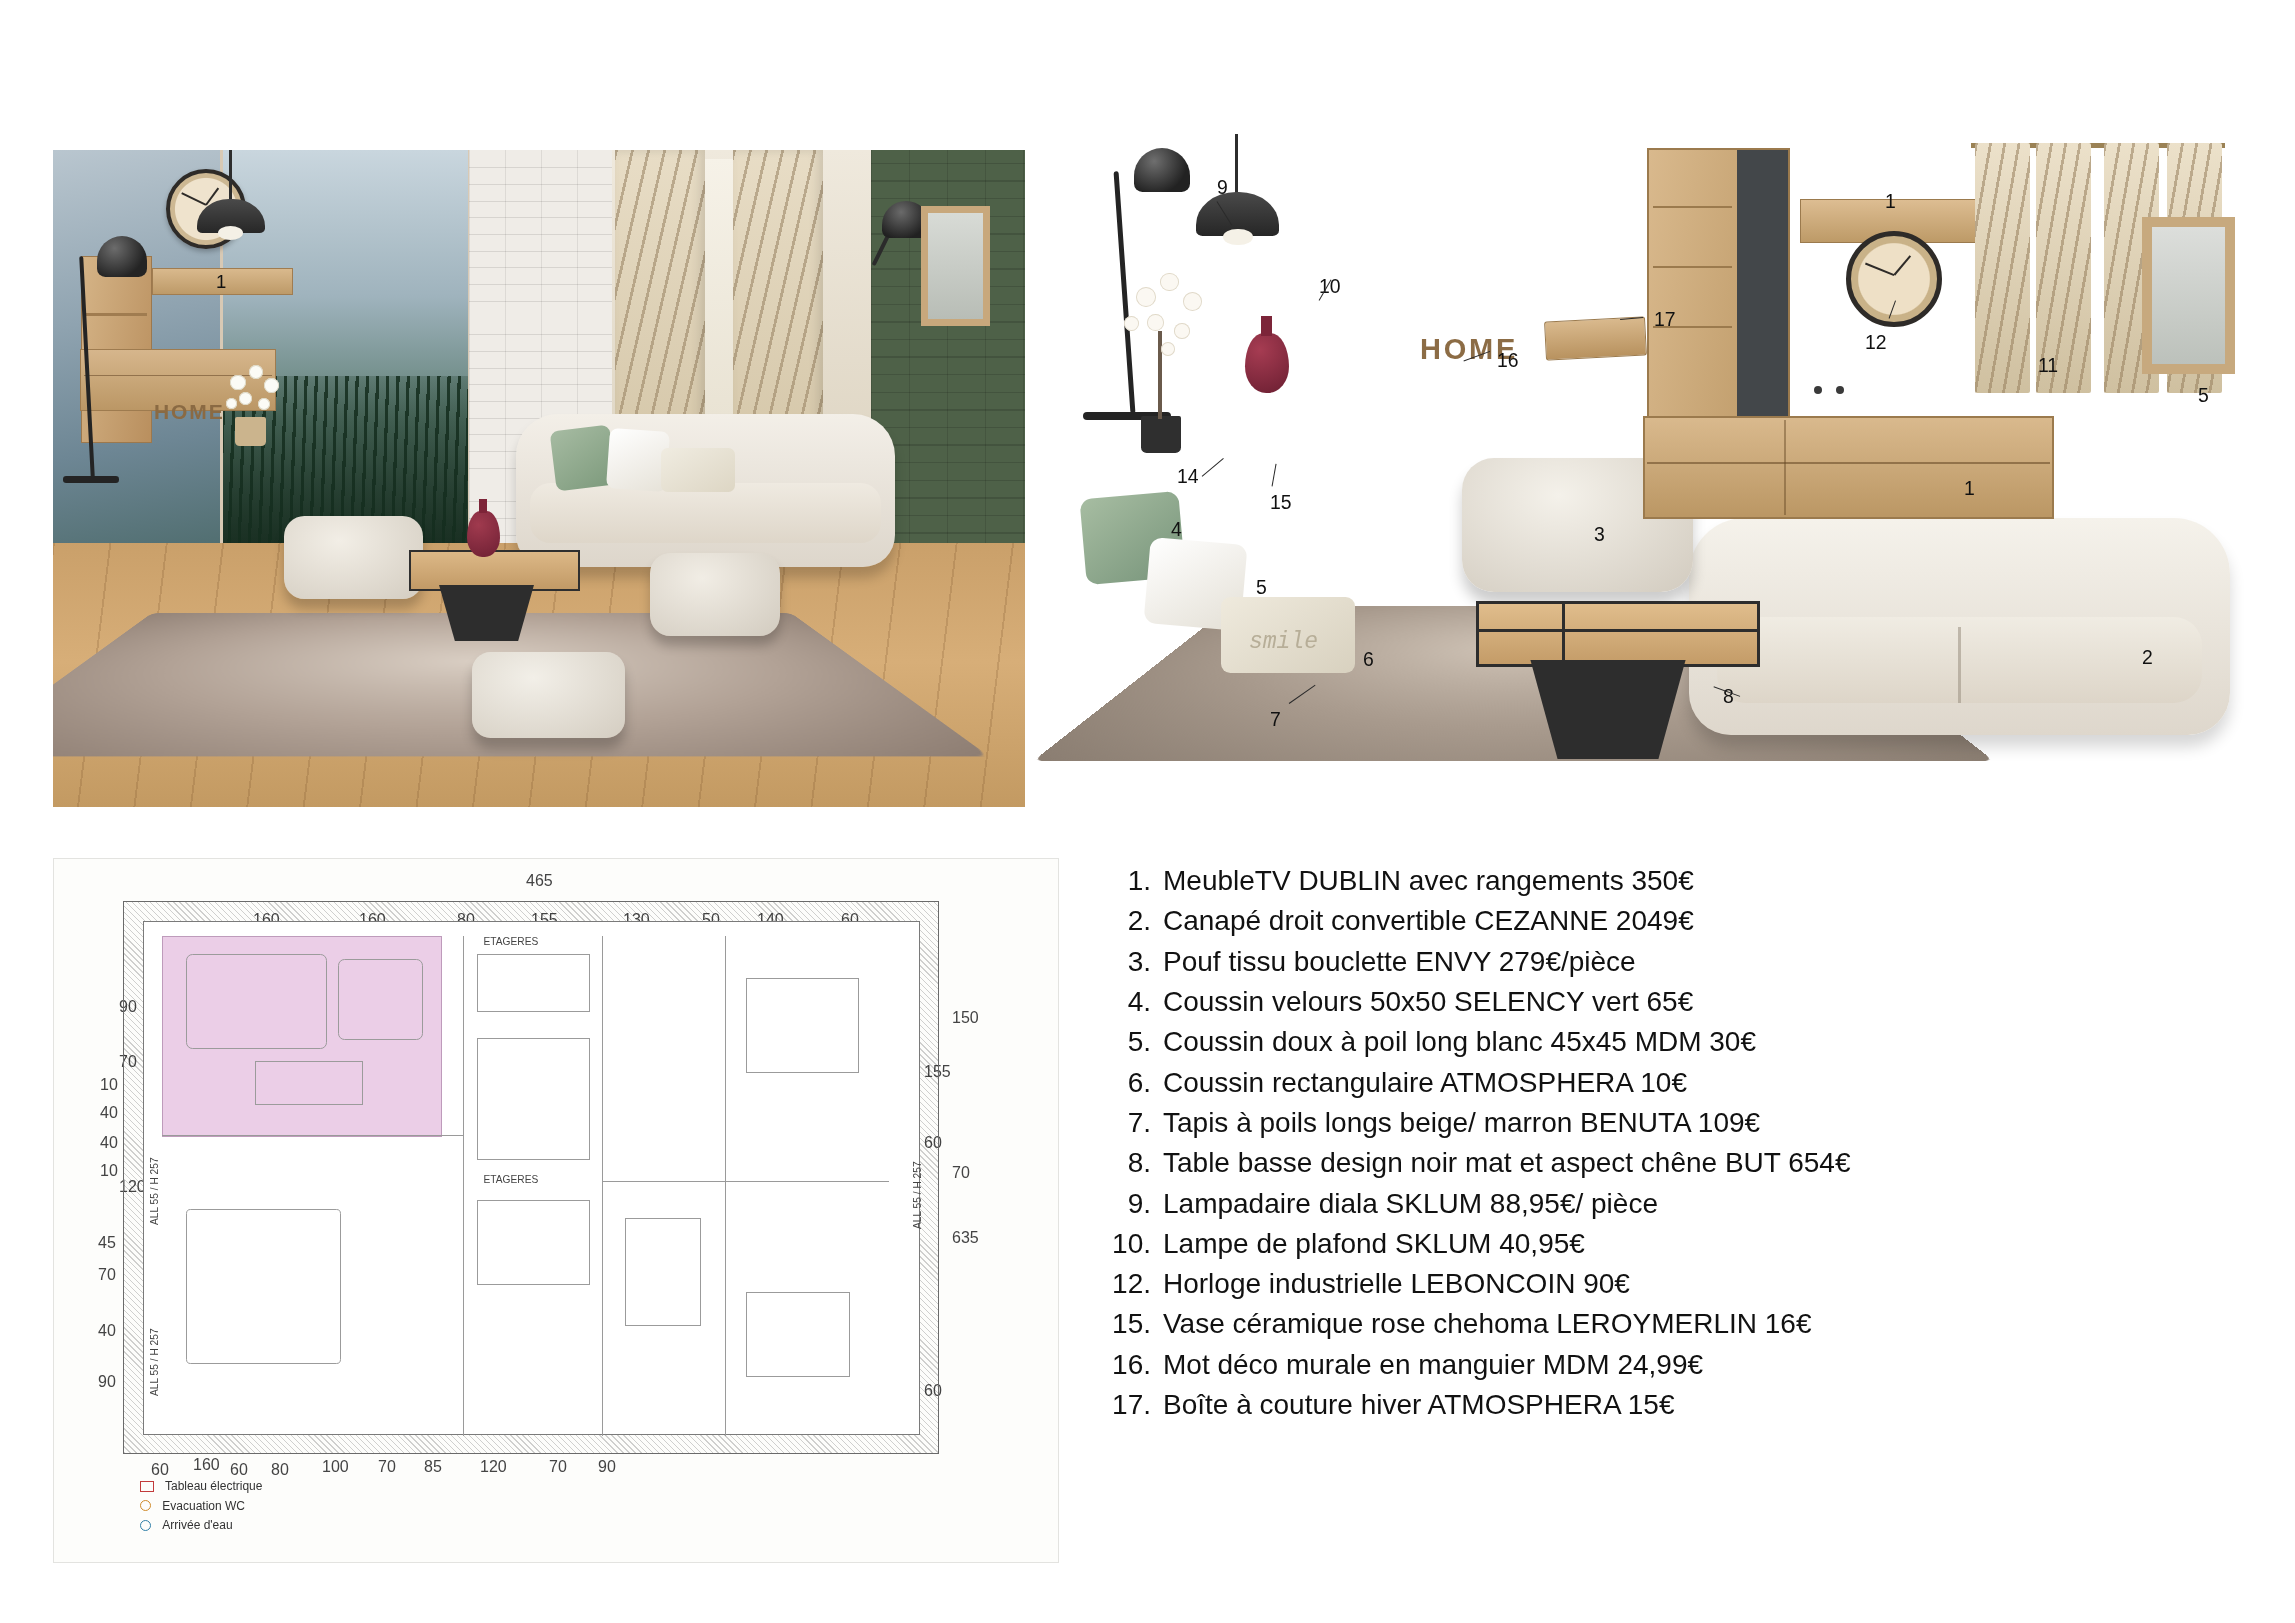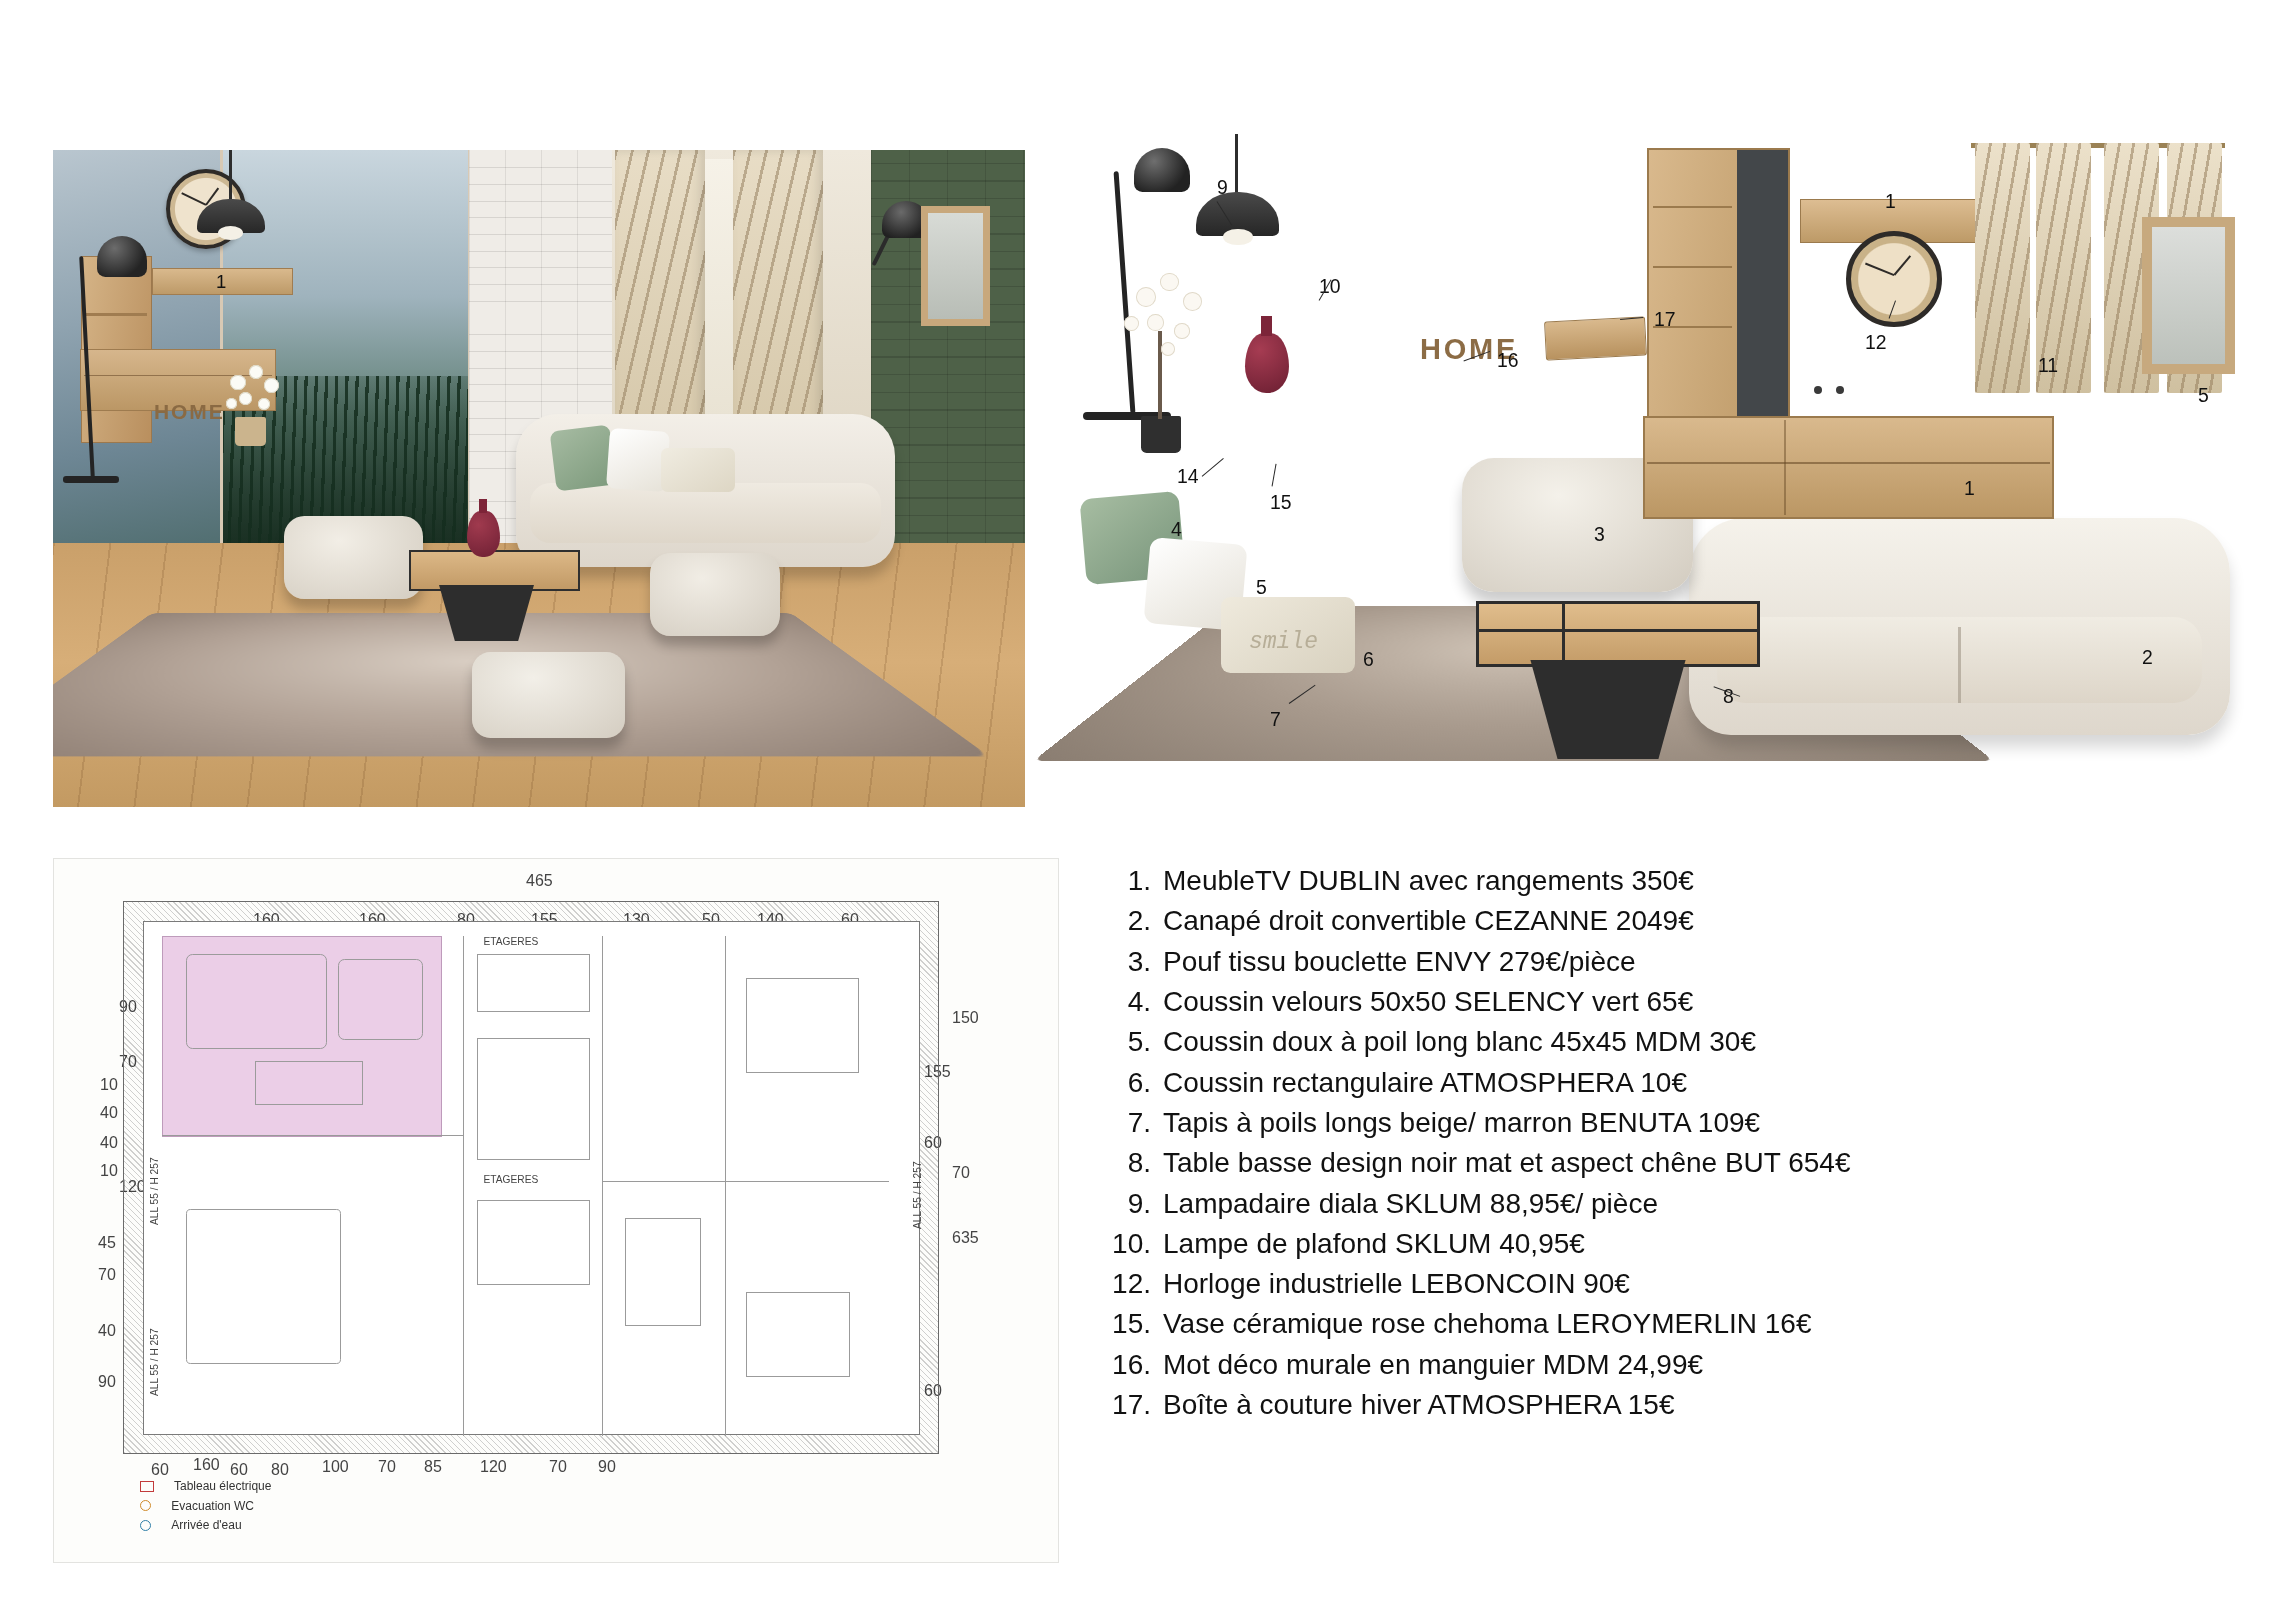--- a/index.html
+++ b/index.html
@@ -371,21 +371,21 @@
     position:absolute; left:18.5px; top:14px; width:278px; height:199px;
     background: #e8c6e3; opacity:.85; border:0.9px solid #b38ab0;
   }
   .plan-line { position:absolute; background:#9a9a9a; }
   .plan-dim {
     position:absolute; font-family:"Liberation Sans", sans-serif; font-size:16px; color:#444;
   }
   .plan-dim.v { transform: rotate(-90deg); transform-origin: left top; }
   .plan-sketch { position:absolute; border:0.9px solid #9b9b9b; }
   .plan-legend { position:absolute; left:86px; bottom:24px; font-size:12px; color:#333; }
-  .plan-legend div { display:flex; align-items:center; gap:20px; margin-bottom:5.6px;}
+  .plan-legend div { display:flex; align-items:center; gap:11px; margin-bottom:5.6px;}
   .lg-sq { width:12px; height:9.3px; border:0.9px solid #c23b3b; display:inline-block;}
   .lg-c1 { width:9.3px; height:9.3px; border:0.9px solid #d08a2a; border-radius:50%; display:inline-block;}
   .lg-c2 { width:9.3px; height:9.3px; border:0.9px solid #2f7fa8; border-radius:50%; display:inline-block;}
 
   
   #legend-panel {
     left: 1101px; top: 861px; width: 1134px; height: 703px;
   }
   .legend-item {
     display: flex;

